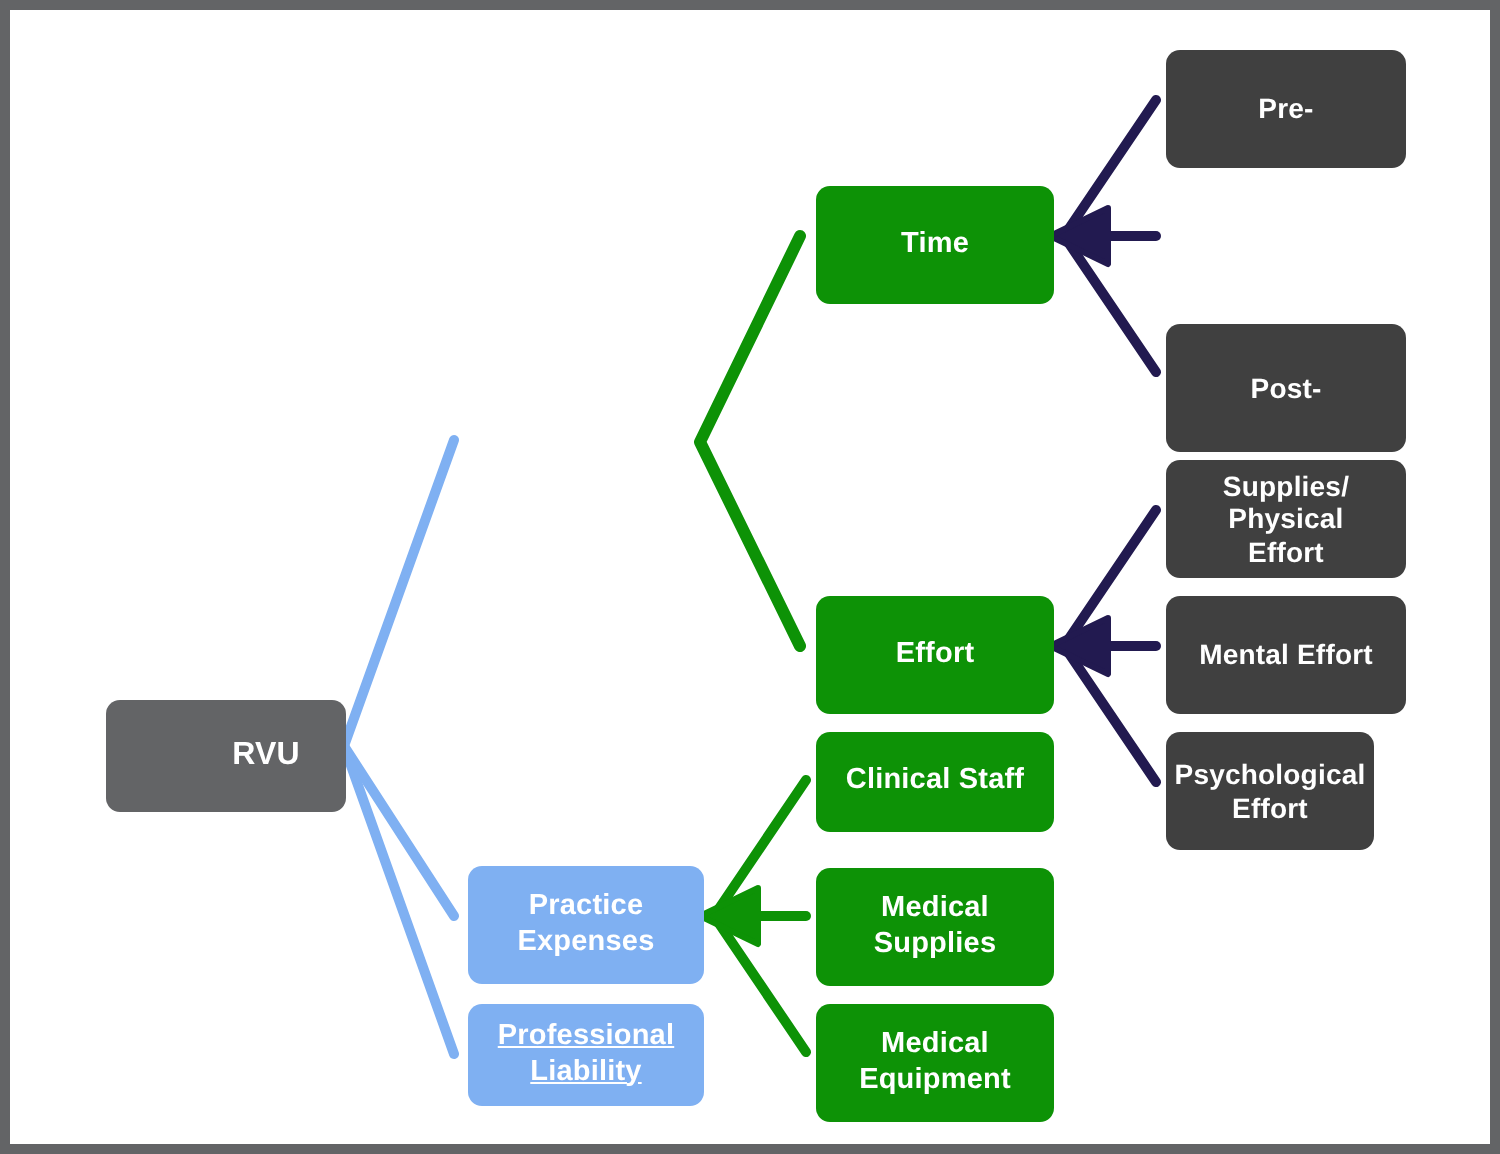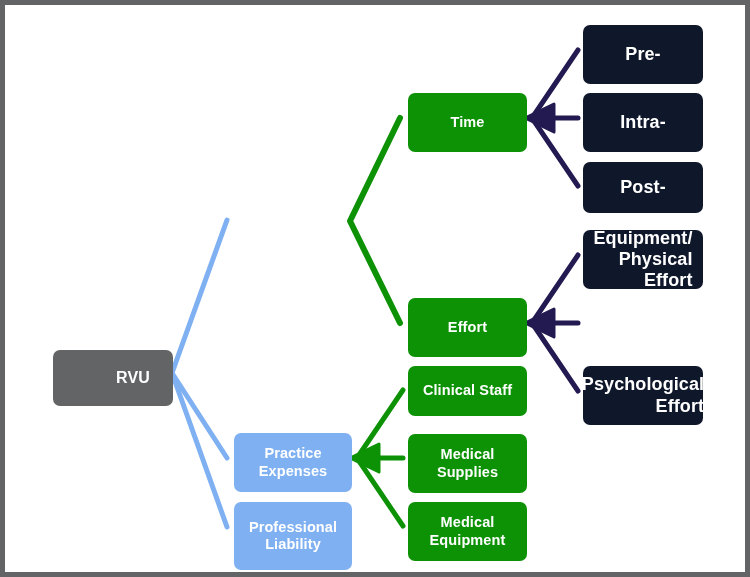--- a/index.html
+++ b/index.html
@@ -54,23 +54,22 @@
   .node.cat {
     background: #7fb0f2;
     font-size: 14.5px;
   }
   .node.comp {
     background: #0d9206;
     font-size: 14.5px;
     text-align: center;
   }
   .node.leaf {
-    background: #0f172a;
-    font-size: 18px;
-    text-align: right;
+    background: #404040;
+    font-size: 14px;
   }
 </style>
 </head>
 <body>
 
 <div id="canvas">
 
   <svg id="edges" viewBox="0 0 740 567">
 
     <g stroke="#7fb0f2" stroke-width="5" fill="none" stroke-linecap="round" stroke-linejoin="round">
@@ -99,34 +98,34 @@
       <path d="M 398,385 L 352,453 L 398,521"></path>
       <path d="M 398,453 L 352,453"></path>
       <path d="M 374,439 L 345,453 L 374,467 Z" fill="#0d9206" stroke="#0d9206" stroke-width="3"></path>
     </g>
   </svg>
 
   <div class="node root" style="left:48px; top:345px; width:120px; height:56px;">RVU</div>
 
   <div class="node cat" style="left:229px; top:428px; width:118px; height:59px;">Practice
 Expenses</div>
-  <div class="node cat" style="left:229px; top:497px; width:118px; height:68px;">Professional
+  <div class="node cat" style="left:229px; top:497px; width:118px; height:51px;text-decoration:underline;">Professional
 Liability</div>
 
   <div class="node comp" style="left:403px; top:88px; width:119px; height:59px;">Time</div>
   <div class="node comp" style="left:403px; top:293px; width:119px; height:59px;">Effort</div>
   <div class="node comp" style="left:403px; top:361px; width:119px; height:50px;">Clinical Staff</div>
   <div class="node comp" style="left:403px; top:429px; width:119px; height:59px;">Medical
 Supplies</div>
   <div class="node comp" style="left:403px; top:497px; width:119px; height:59px;">Medical
 Equipment</div>
 
   <div class="node leaf" style="left:578px; top:20px; width:120px; height:59px;">Pre-</div>
-  <div class="node leaf" style="left:578px; top:88px; width:120px; height:59px;">Intra-</div>
-  <div class="node leaf" style="left:578px; top:157px; width:120px; height:51px;">Post-</div>
+  <div class="node leaf" style="left:578px; top:157px; width:120px; height:64px;">Post-</div>
 
-  <div class="node leaf" style="left:578px; top:225px; width:120px; height:59px;">Equipment/
+  <div class="node leaf" style="left:578px; top:225px; width:120px; height:59px;">Supplies/
 Physical
 Effort</div>
-  <div class="node leaf" style="left:578px; top:361px; width:120px; height:59px;">Psychological
+  <div class="node leaf" style="left:578px; top:293px; width:120px; height:59px;">Mental Effort</div>
+  <div class="node leaf" style="left:578px; top:361px; width:104px; height:59px;">Psychological
 Effort</div>
 
 </div>
 
 </body></html>

